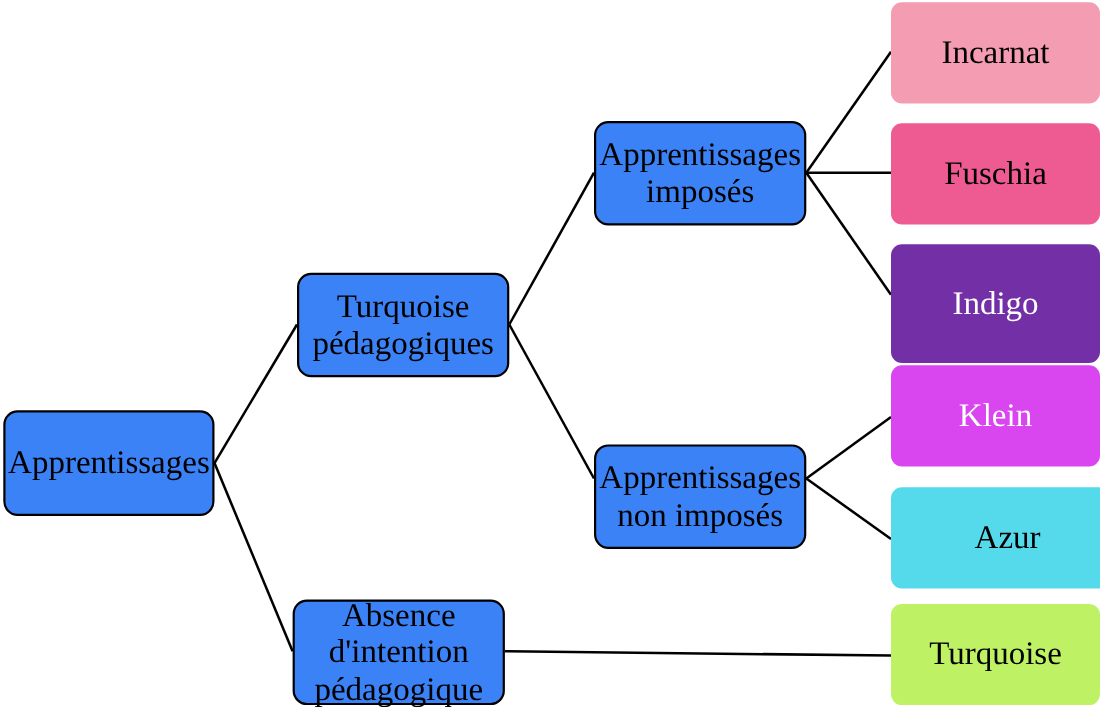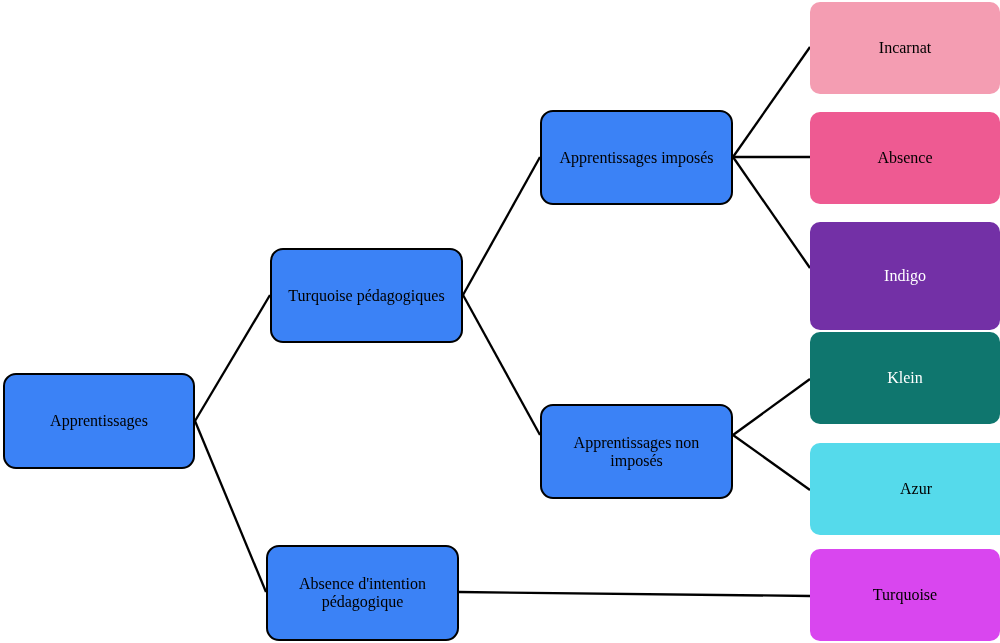--- a/index.html
+++ b/index.html
@@ -24,21 +24,21 @@
     height: 643px;
     z-index: 1;
   }
   .node {
     position: absolute;
     z-index: 2;
     display: flex;
     align-items: center;
     justify-content: center;
     text-align: center;
-    font-size: 16px;
+    font-size: 30px;
     line-height: 1.12;
     color: #000000;
     box-sizing: border-box;
   }
   .node.branch {
     background: #3b82f6;
     border: 2px solid #000000;
     border-radius: 13px;
     padding: 4px 8px;
   }
@@ -84,23 +84,23 @@
   <div class="node branch n-intentions">Turquoise pédagogiques</div>
 
   <div class="node branch n-absence">Absence d'intention pédagogique</div>
 
   <div class="node branch n-imposes">Apprentissages imposés</div>
 
   <div class="node branch n-nonimposes">Apprentissages non imposés</div>
 
   <div class="node leaf n-incarnat" style="background: rgb(244, 157, 178); color: rgb(0, 0, 0);">Incarnat</div>
 
-  <div class="node leaf n-fuschia" style="background: rgb(238, 90, 146); color: rgb(0, 0, 0);">Absence</div>
+  <div class="node leaf n-fuschia" style="background: rgb(238, 90, 146); color: rgb(0, 0, 0);">Fuschia</div>
 
   <div class="node leaf n-indigo" style="background: rgb(115, 48, 166); color: rgb(255, 255, 255);">Indigo</div>
 
-  <div class="node leaf n-klein" style="background: #0f766e; color: rgb(255, 255, 255);">Klein</div>
+  <div class="node leaf n-klein" style="background: #d946ef; color: rgb(255, 255, 255);">Klein</div>
 
   <div class="node leaf n-azur" style="background: rgb(85, 218, 235); color: rgb(0, 0, 0);">Azur</div>
 
-  <div class="node leaf n-turquoise" style="background: #d946ef; color: rgb(0, 0, 0);">Turquoise</div>
+  <div class="node leaf n-turquoise" style="background: #bef264; color: rgb(0, 0, 0);">Turquoise</div>
 
 </div>
 
 </body></html>

